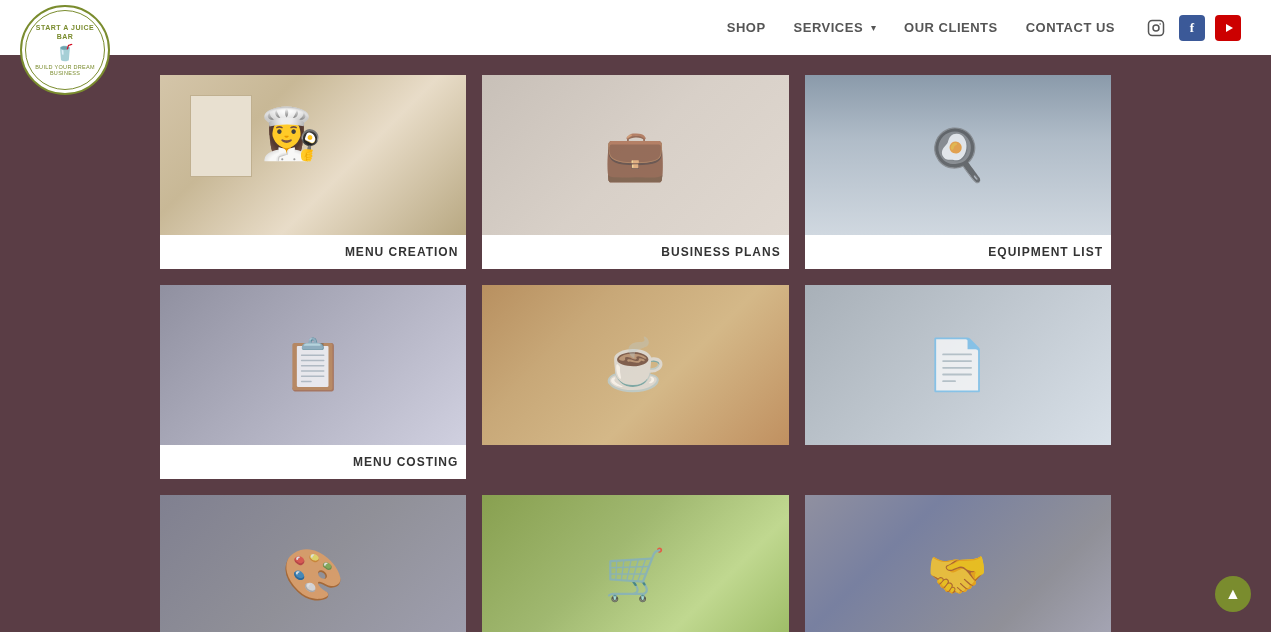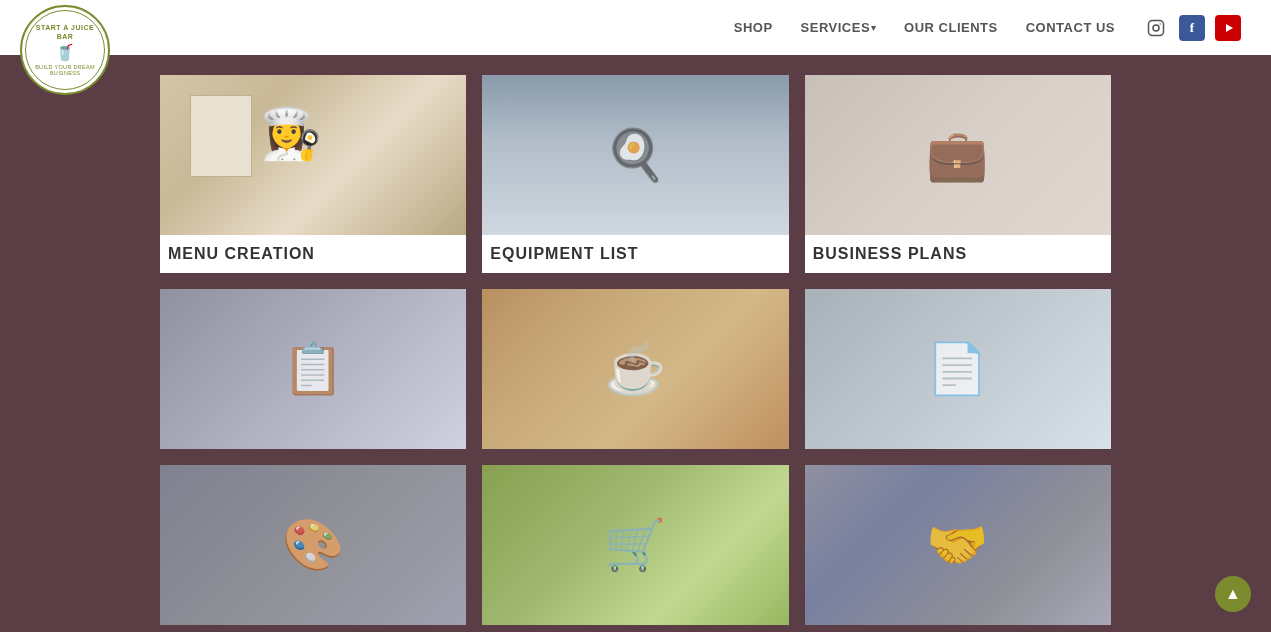--- a/index.html
+++ b/index.html
@@ -79,21 +79,21 @@
       font-weight: 600;
       color: #555;
       text-decoration: none;
       letter-spacing: 0.5px;
       text-transform: uppercase;
       cursor: pointer;
     }
     .nav-services {
       display: flex;
       align-items: center;
-      gap: 1px;
+      gap: 8px;
     }
     .nav-chevron {
       font-size: 10px;
       color: #555;
     }
     .social-icons {
       display: flex;
       align-items: center;
       gap: 10px;
     }
@@ -258,23 +258,23 @@
       content: '🤝';
       position: absolute;
       top: 50%; left: 50%;
       transform: translate(-50%, -50%);
       font-size: 50px;
       opacity: 0.8;
     }
 
     .grid-label {
       background: #fff;
-      text-align: left;
+      text-align: right;
       padding: 10px 8px;
-      font-size: 16px;
+      font-size: 12px;
       font-weight: 800;
       letter-spacing: 1px;
       text-transform: uppercase;
       color: #333;
     }
 
     .scroll-top {
       position: fixed;
       bottom: 20px;
       right: 20px;
@@ -331,29 +331,30 @@
   </nav>
 </header>
 
 <main>
   <div class="grid-container" id="grid-container">
   <div class="grid-item">
         <div class="grid-image img-menu-creation"></div>
         <div class="grid-label">MENU CREATION</div>
       </div>
       <div class="grid-item">
+        <div class="grid-image img-business"></div>
+        <div class="grid-label">BUSINESS PLANS</div>
+      </div>
+      <div class="grid-item">
         <div class="grid-image img-equipment"></div>
         <div class="grid-label">EQUIPMENT LIST</div>
       </div>
       <div class="grid-item">
-        <div class="grid-image img-business"></div>
-        <div class="grid-label">BUSINESS PLANS</div>
-      </div>
-      <div class="grid-item">
         <div class="grid-image img-menu-costing"></div>
+        <div class="grid-label">MENU COSTING</div>
       </div>
       <div class="grid-item">
         <div class="grid-image img-location"></div>
       </div>
       <div class="grid-item">
         <div class="grid-image img-admin"></div>
       </div>
       <div class="grid-item">
         <div class="grid-image img-brand"></div>
       </div>

